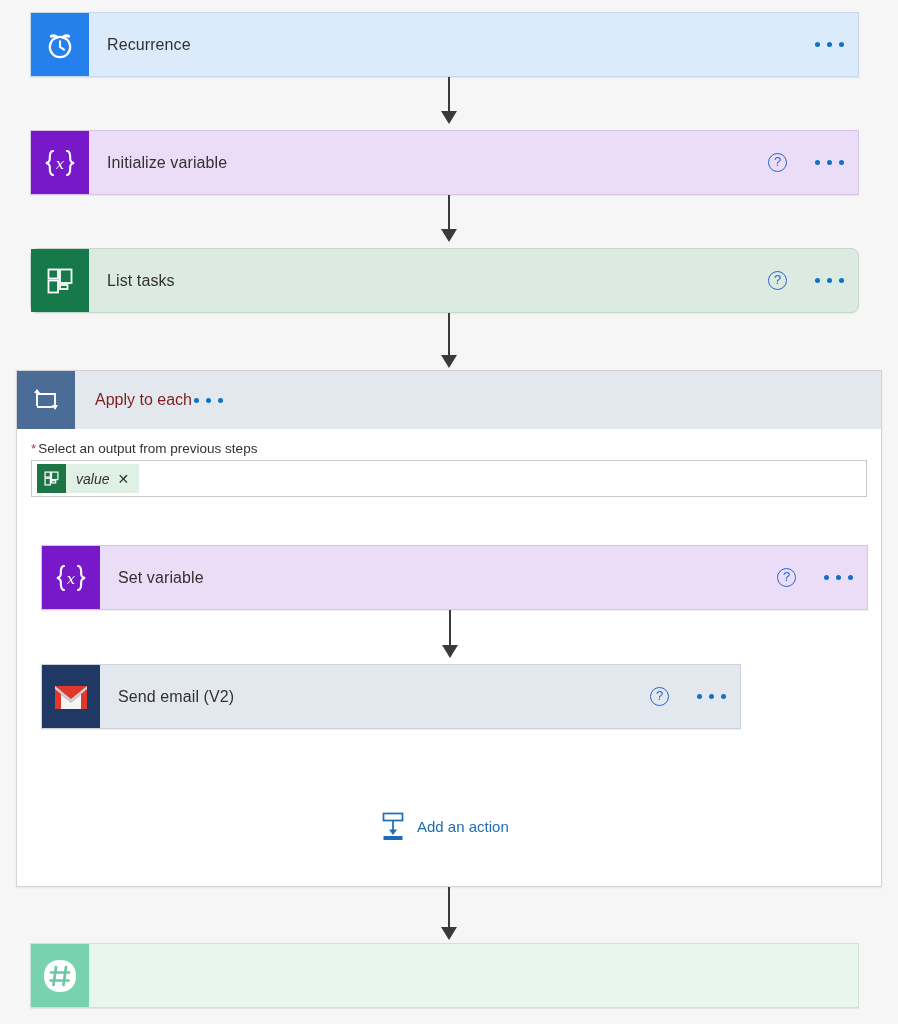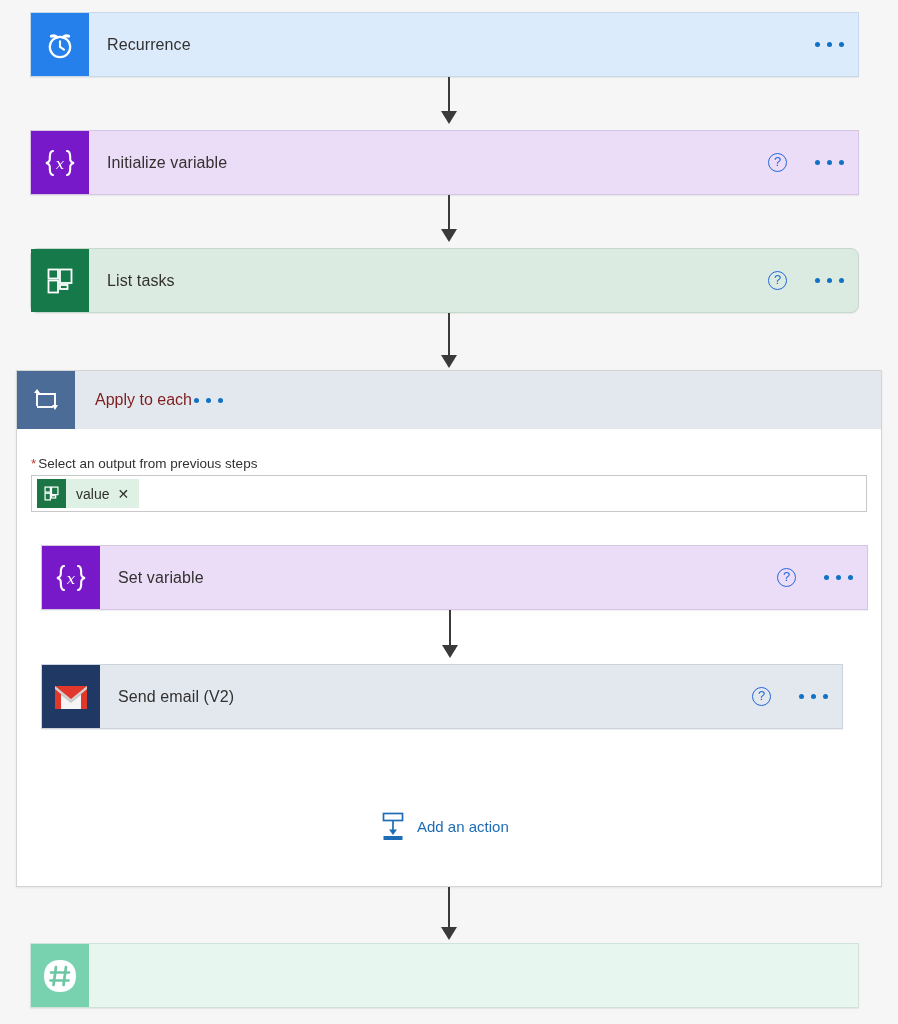--- a/index.html
+++ b/index.html
@@ -134,21 +134,21 @@
     flex: 1;
     display: flex; align-items: center;
     padding-left: 20px; padding-right: 12px;
   }
   .scope-header .card-title { font-size: 16px; color: #7f1d1d; }
 
   
   .field-label {
     font-size: 13.5px;
     color: #323130;
-    margin: 27px 0 4px 14px;
+    margin: 12px 0 4px 14px;
   }
   .field-label .req { color: #c0392b; margin-right: 2px; }
   .token-input {
     margin: 0 14px 0 14px;
     height: 37px;
     background: #fff;
     border: 1px solid #c8c8c8;
     display: flex;
     align-items: center;
     padding-left: 5px;
@@ -165,20 +165,21 @@
   .token .tok-icon {
     width: 29px; height: 29px;
     background: #1b7545;
     display: flex; align-items: center; justify-content: center;
   }
   .token .tok-text {
     font-size: 14px;
     color: #323130;
     padding: 0 8px 0 10px;
     white-space: nowrap;
+    font-style: italic;
   }
   .token .tok-x {
     font-size: 14px;
     color: #323130;
     padding-right: 10px;
     cursor: pointer;
     line-height: 1;
   }
 
   
@@ -342,21 +343,21 @@
             </span>
         </span>
       </div>
     </div>
 
     <div class="connector" style="left:418px; top:239px; height:50px;">
       <span class="stem" style="height:37px;"></span>
       <span class="head" style="top:35px;"></span>
     </div>
 
-    <div class="card" style="left:24px; top:293px; width:802px; height:65px; background:#e3e8ef; border-color:#ccd3dd;">
+    <div class="card" style="left:24px; top:293px; width:700px; height:65px; background:#e3e8ef; border-color:#ccd3dd;">
       <div class="icon-box" style="background:#1f3864;">
         <svg width="36" height="30" viewBox="0 0 36 30">
           <rect x="2" y="4" width="32" height="23" fill="#f5f5f5"></rect>
           <path d="M2 4 L2 27 L8 27 L8 11 L18 19 L28 11 L28 27 L34 27 L34 4 Z" fill="#e2382b"></path>
           <path d="M2 4 L18 17 L34 4 L34 7 L18 20.5 L2 7 Z" fill="#d1d1d1"></path>
           <path d="M8 11 L18 19 L28 11 L28 13 L18 21 L8 13 Z" fill="#c9c9c9"></path>
         </svg>
       </div>
       <div class="card-body">
         <span class="card-title">Send email (V2)</span>

